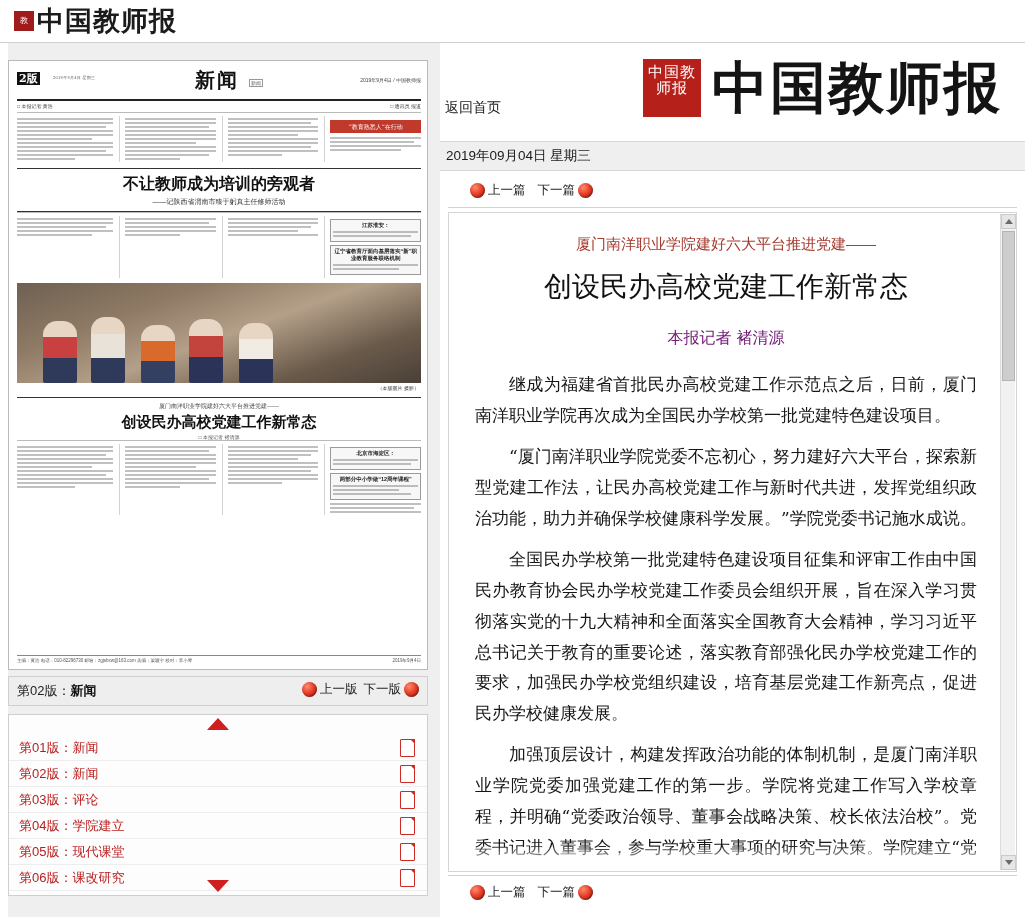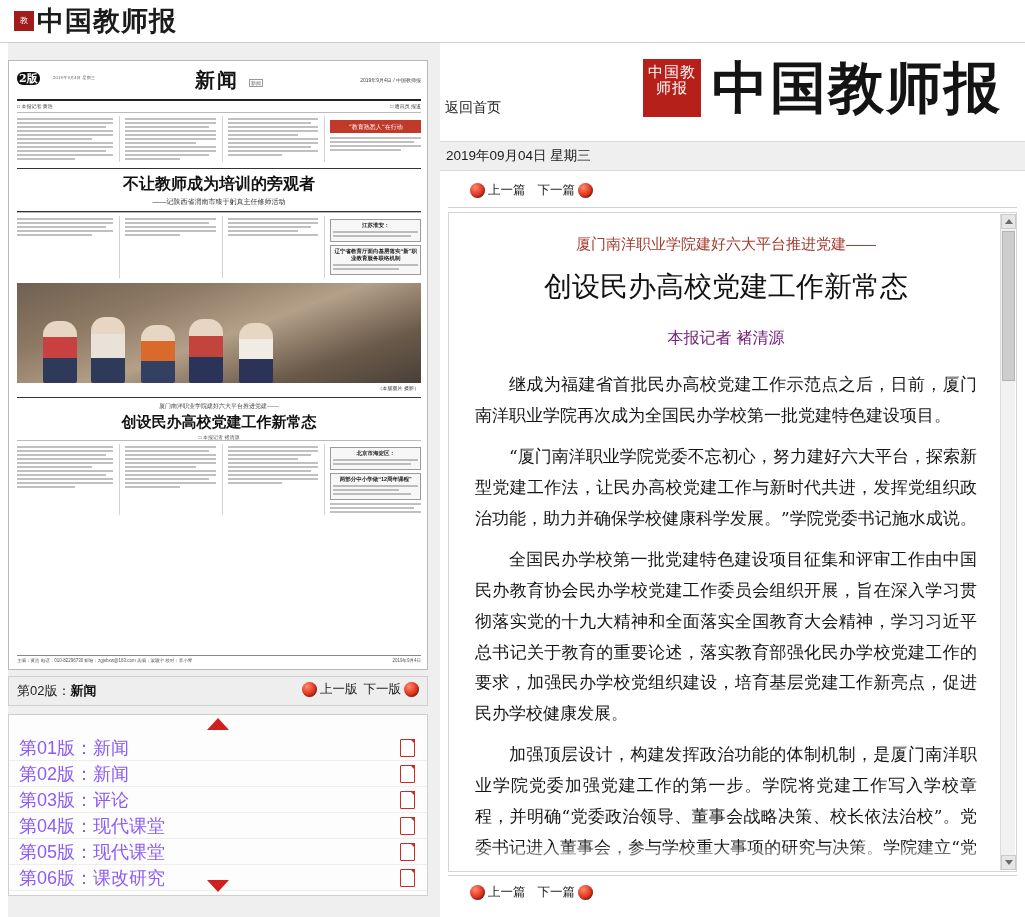--- a/index.html
+++ b/index.html
@@ -73,21 +73,21 @@
 
   .pt-masthead {
     position: relative; height: 34px;
     border-bottom: 2px solid #222;
   }
   .pt-pagenum {
     position: absolute; left: 0; top: 4px;
     font-family: "DejaVu Serif", serif;
     font-size: 11px; font-weight: bold; color: #111;
   }
-  .pt-pagenum .num { background: #111; color: #fff; padding: 0 2px; border-radius: 6px; }
+  .pt-pagenum .num { background: #111; color: #fff; padding: 0 2px; }
   .pt-dateline {
     position: absolute; left: 36px; top: 8px;
     font-size: 4px; color: #555; letter-spacing: .3px;
   }
   .pt-xinwen {
     position: absolute; left: 178px; top: 0px;
     font-family: "DejaVu Serif", serif;
     font-size: 20px; font-weight: bold; color: #111;
     letter-spacing: 2px;
   }
@@ -240,21 +240,21 @@
   }
   .arrow-up { top: 3px; border-bottom: 12px solid #d01f1f; }
   .arrow-down { bottom: 3px; border-top: 12px solid #d01f1f; }
   .pl-items { position: absolute; left: 0; top: 20px; width: 100%; }
   .pl-row {
     height: 26px; display: flex; align-items: center;
     padding: 0 10px; position: relative;
     border-bottom: 1px solid #ededed;
     cursor: pointer;
   }
-  .pl-row .txt { font-size: 18px; color: #8b5cf6; }
+  .pl-row .txt { font-size: 13px; color: #b91c1c; }
   .pdf-icon {
     position: absolute; right: 12px; top: 4px;
     width: 15px; height: 18px;
     background: #ffffff;
     border: 1px solid #cc2a22;
     border-radius: 1px;
     color: #cc2a22;
     font-size: 6px; line-height: 18px; text-align: center;
     font-weight: bold;
   }
@@ -623,21 +623,21 @@
         </div>
         <div class="pl-row">
           <span class="txt">第02版：新闻</span>
           <span class="pdf-icon"></span>
         </div>
         <div class="pl-row">
           <span class="txt">第03版：评论</span>
           <span class="pdf-icon"></span>
         </div>
         <div class="pl-row">
-          <span class="txt">第04版：现代课堂</span>
+          <span class="txt">第04版：学院建立</span>
           <span class="pdf-icon"></span>
         </div>
         <div class="pl-row">
           <span class="txt">第05版：现代课堂</span>
           <span class="pdf-icon"></span>
         </div>
         <div class="pl-row">
           <span class="txt">第06版：课改研究</span>
           <span class="pdf-icon"></span>
         </div>

